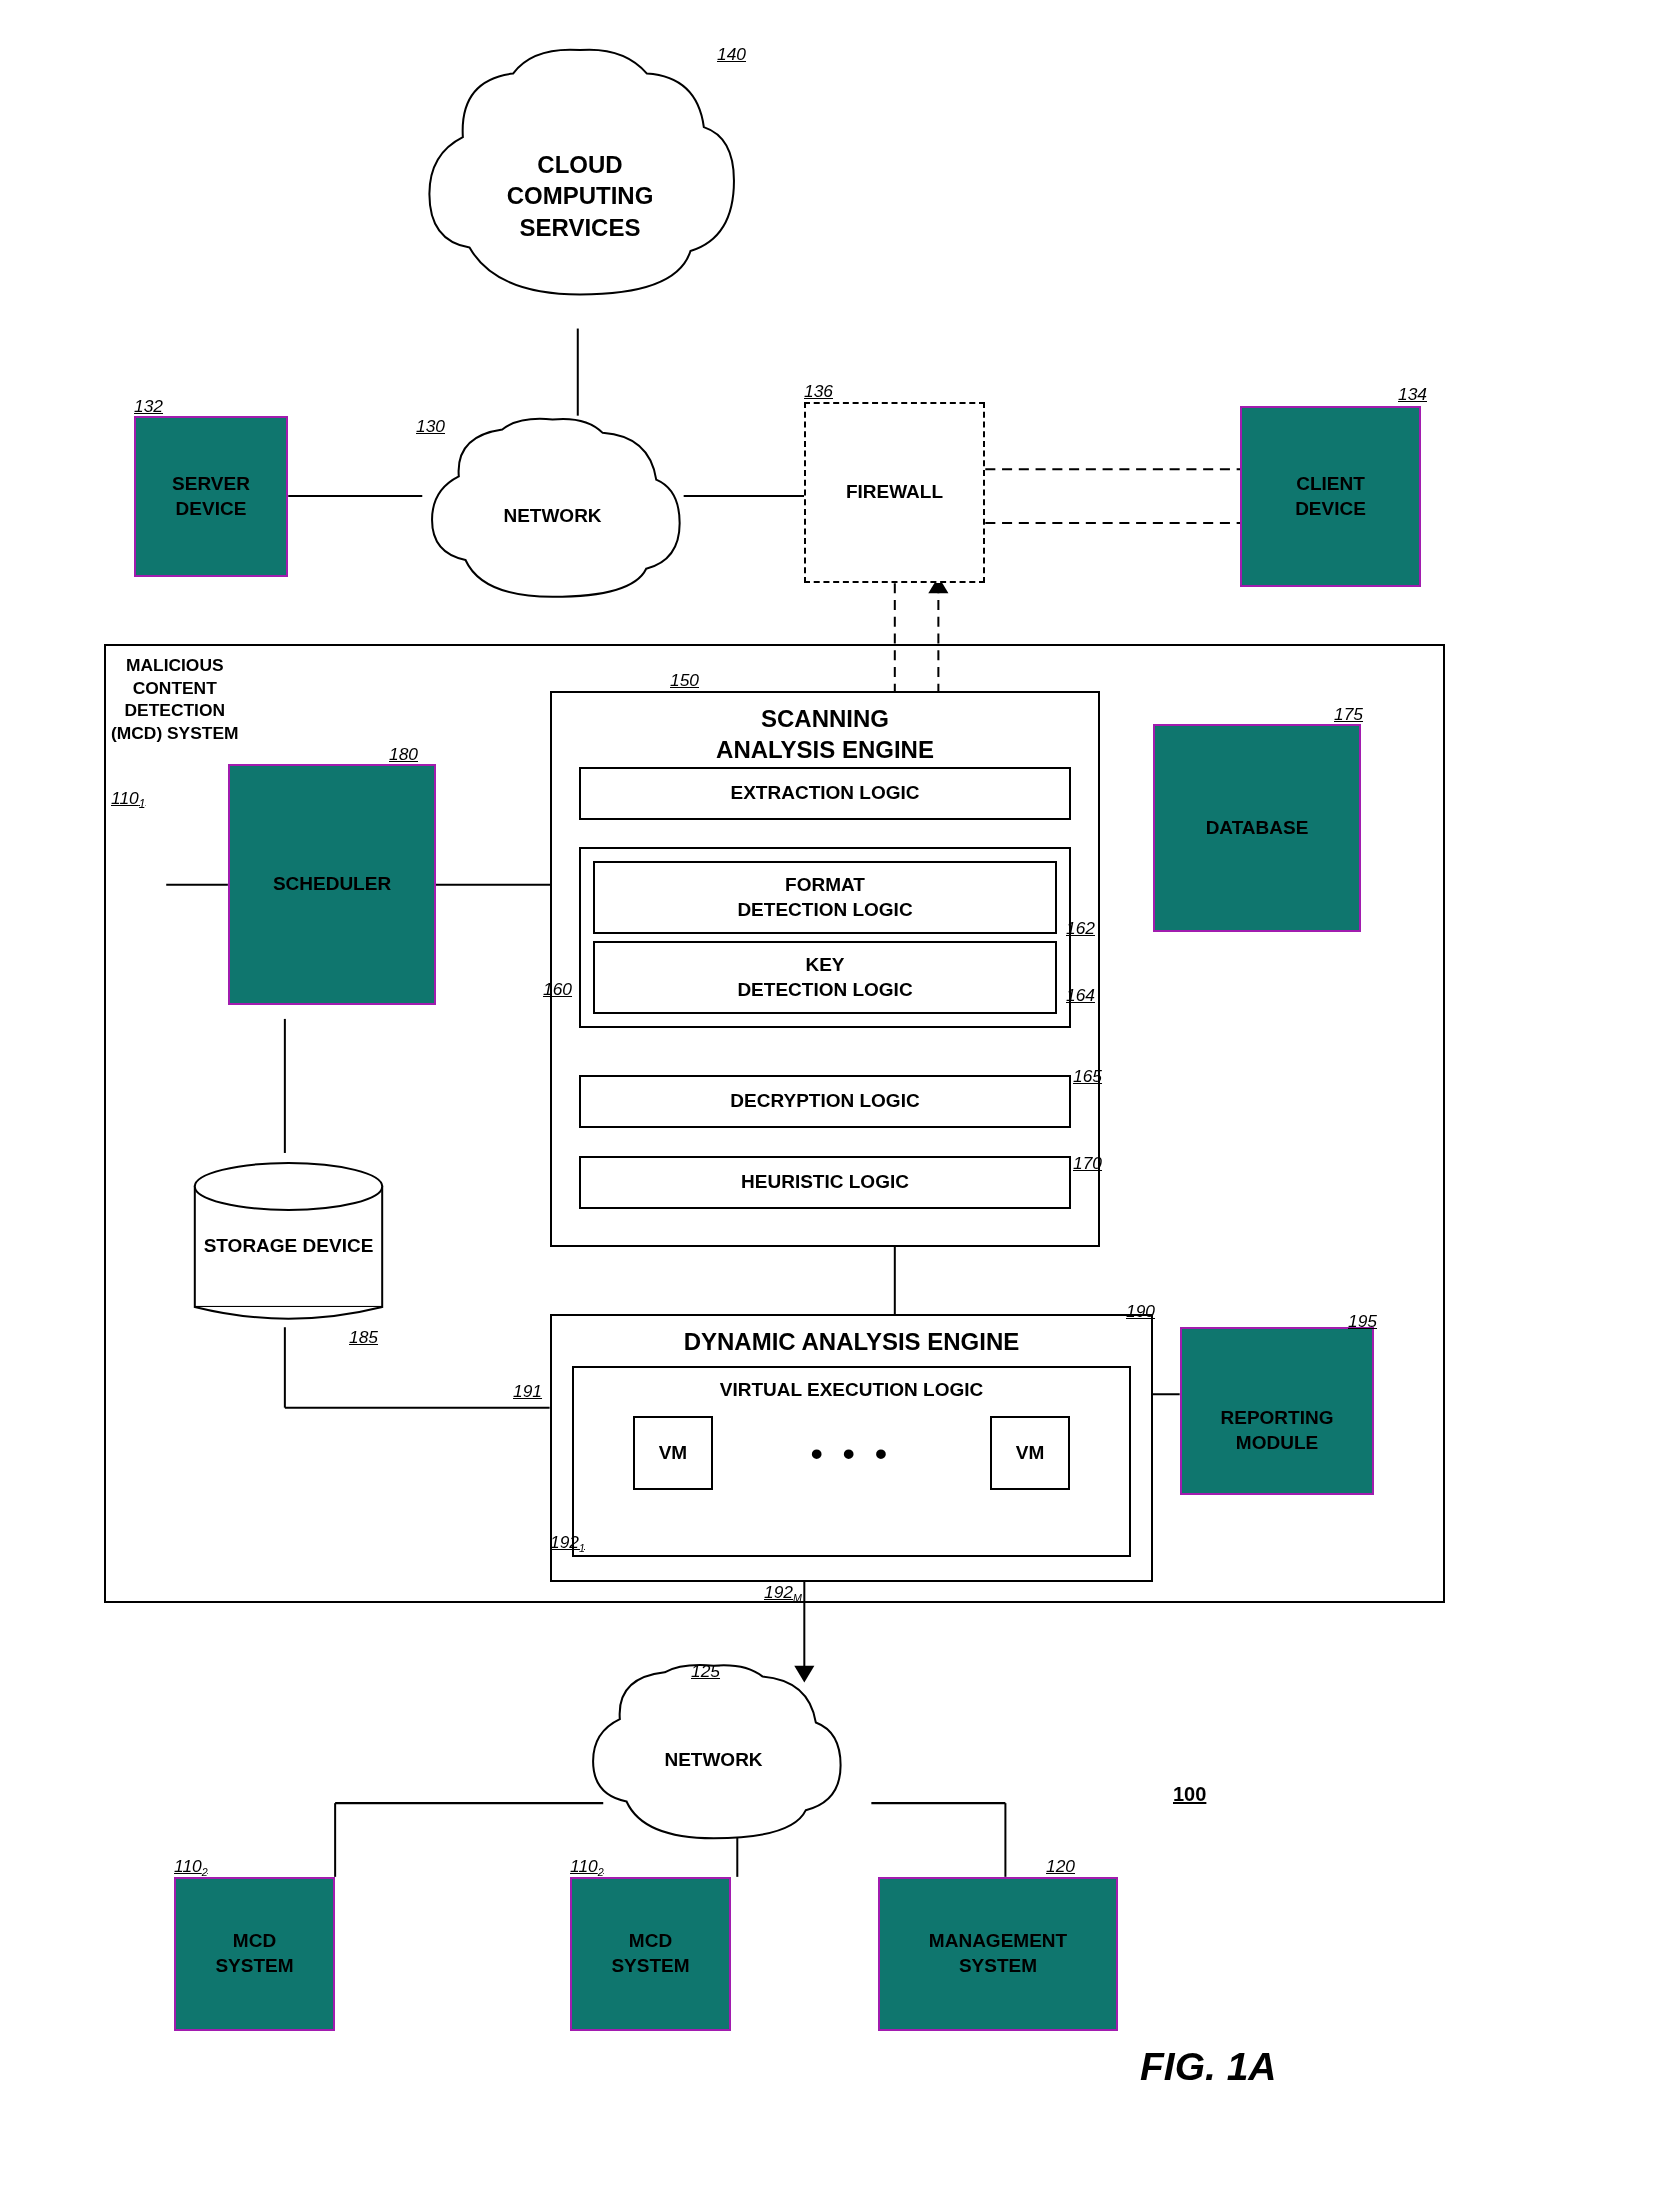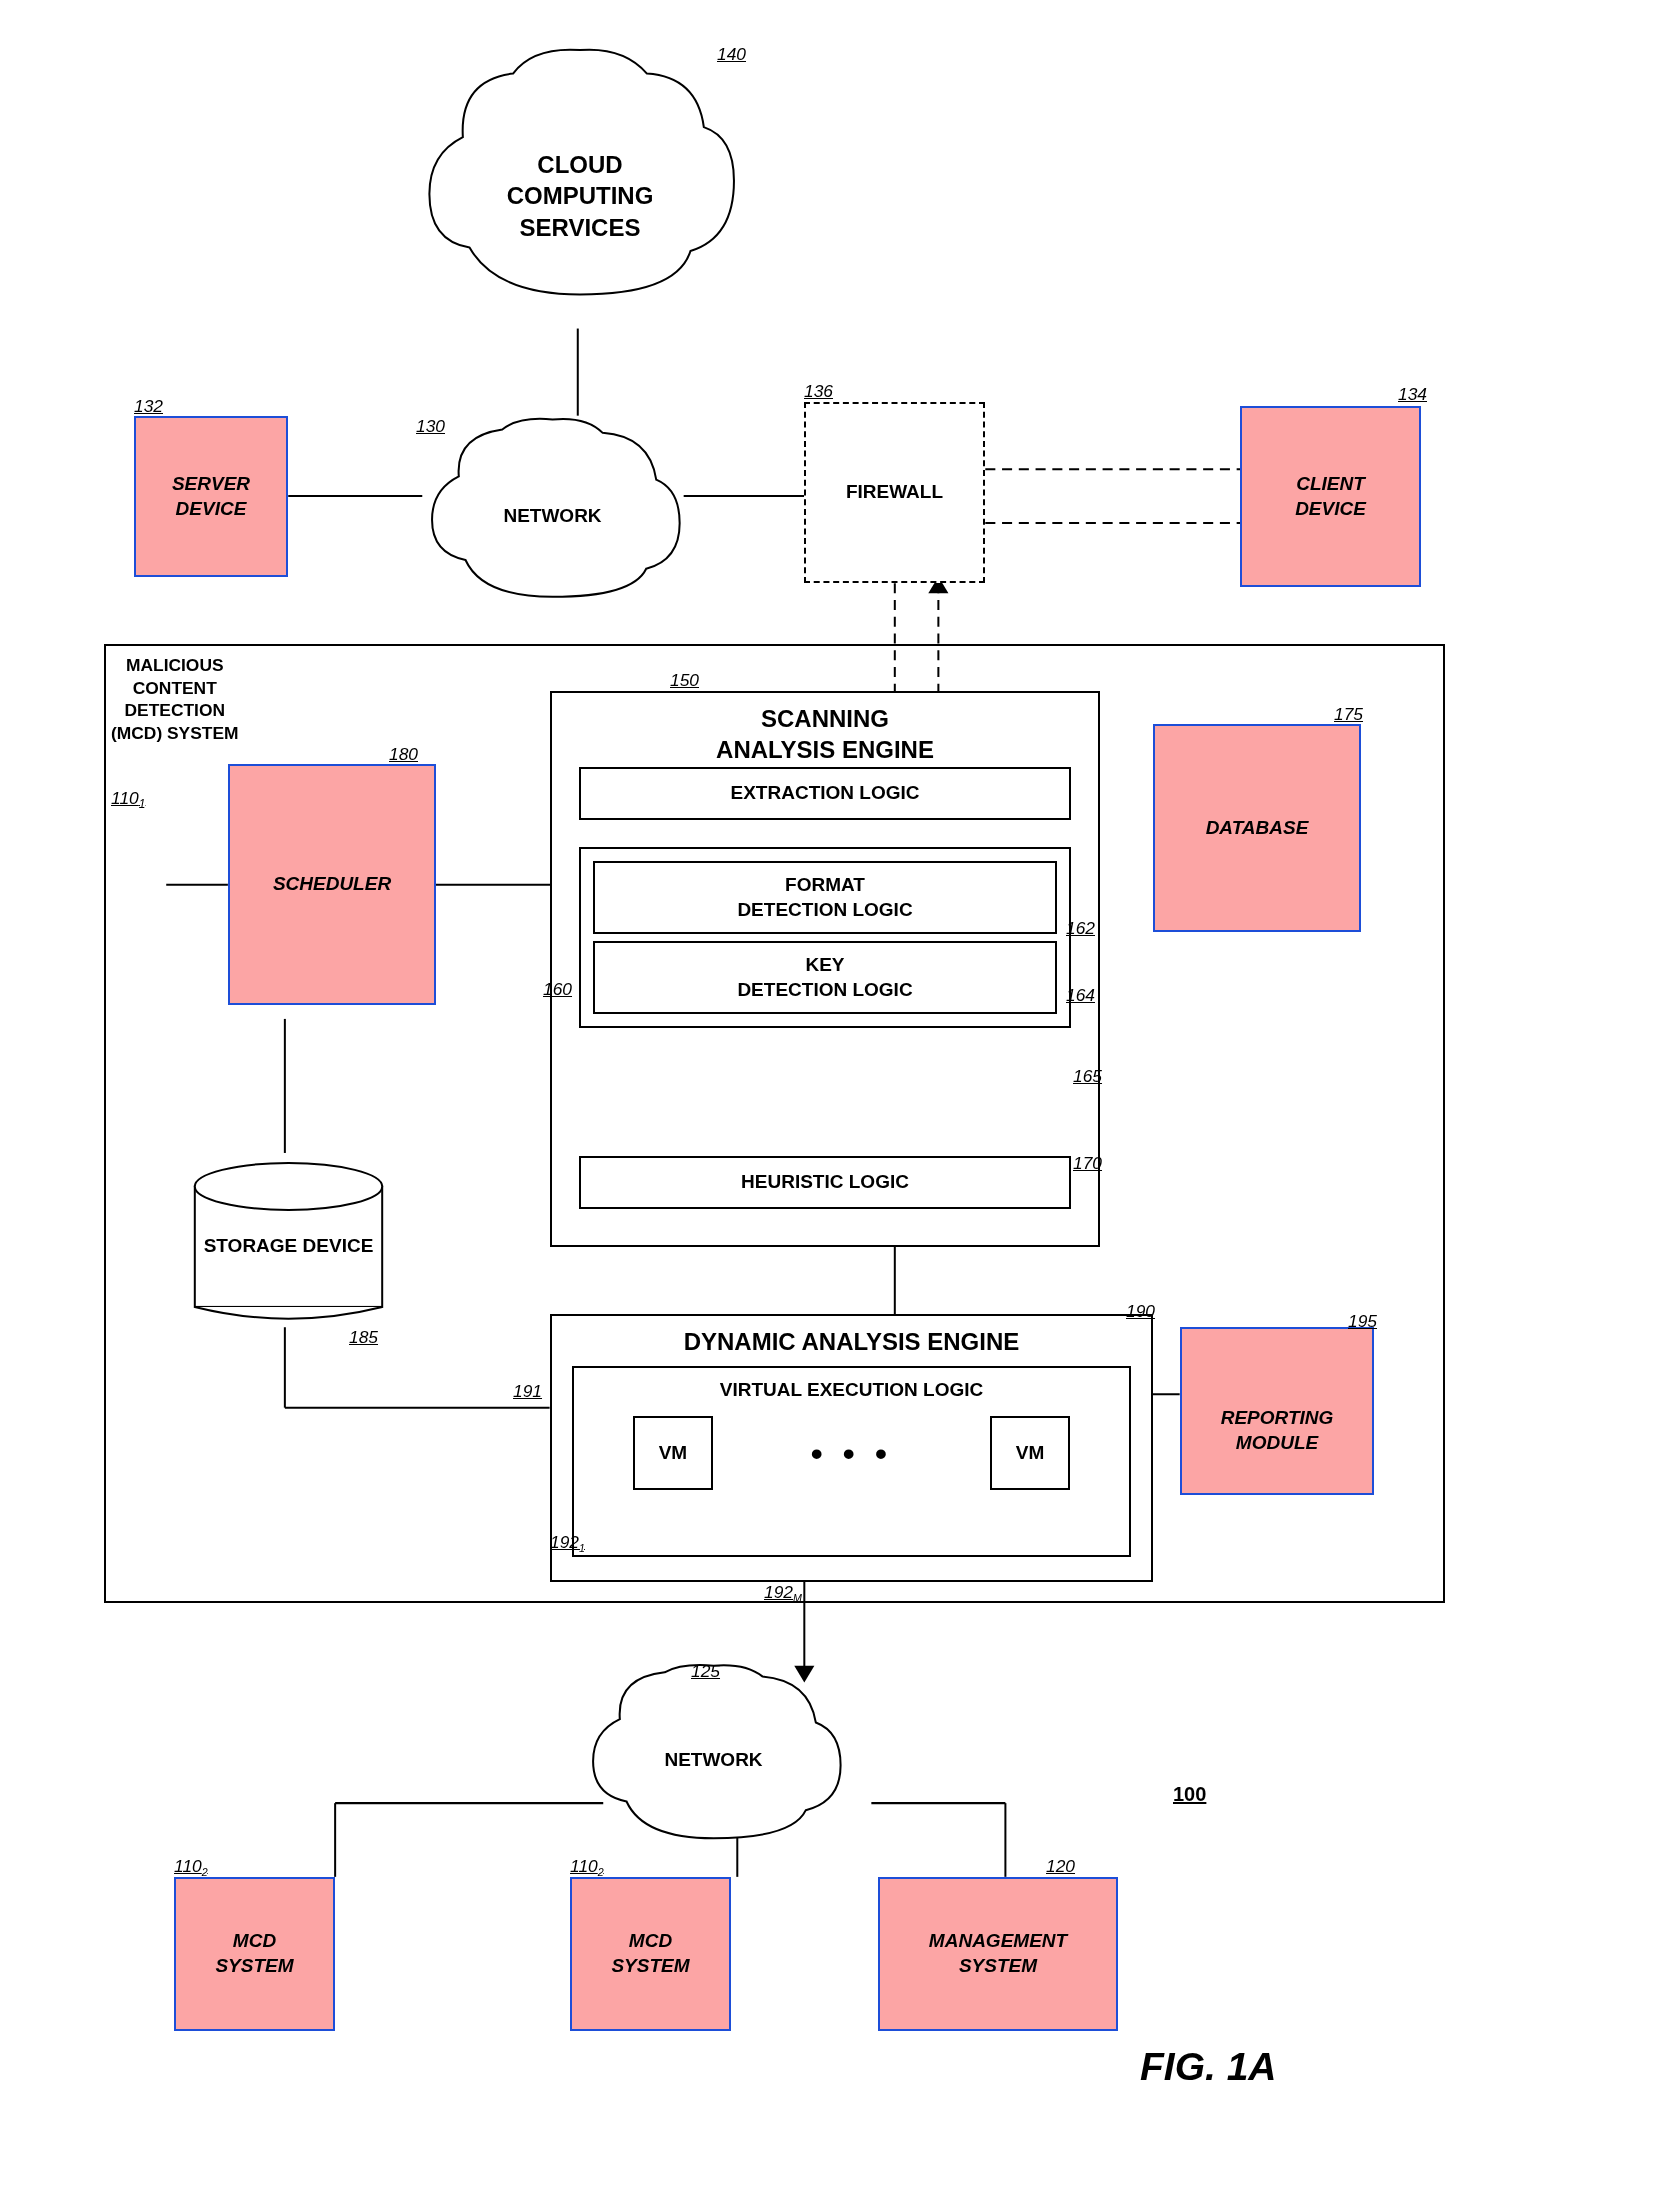--- a/index.html
+++ b/index.html
@@ -38,27 +38,26 @@
       z-index: 2;
       font-size: 19px;
       font-weight: bold;
       text-align: center;
       line-height: 1.3;
     }
 
     
     .box {
       position: absolute;
-      border: 2px solid #1d4ed8;
-      background: #fca5a5;
+      border: 2px solid #a21caf;
+      background: #0f766e;
       display: flex;
       align-items: center;
       justify-content: center;
       text-align: center;
-      font-style: italic;
     }
     .box-label {
       font-size: 19px;
       font-weight: bold;
       line-height: 1.3;
       text-align: center;
     }
 
     
     .box-dashed {
@@ -267,20 +266,23 @@
         <div class="box-label" style="white-space:pre-line;">FORMAT
 DETECTION LOGIC</div>
       </div>
 
       <div style="border:2px solid #000; padding:10px; text-align:center;">
         <div class="box-label" style="white-space:pre-line;">KEY
 DETECTION LOGIC</div>
       </div>
     </div>
 
+    <div style="position:absolute; top:382px; left:27px; right:27px; border:2px solid #000; padding:12px; text-align:center;">
+      <div class="box-label">DECRYPTION LOGIC</div>
+    </div>
 
     <div style="position:absolute; top:463px; left:27px; right:27px; border:2px solid #000; padding:12px; text-align:center;">
       <div class="box-label">HEURISTIC LOGIC</div>
     </div>
   </div>
 
   <div class="ref" style="left:670px; top:670px;">150</div>
 
   <div class="ref" style="left:1066px; top:918px;">162</div>
 

